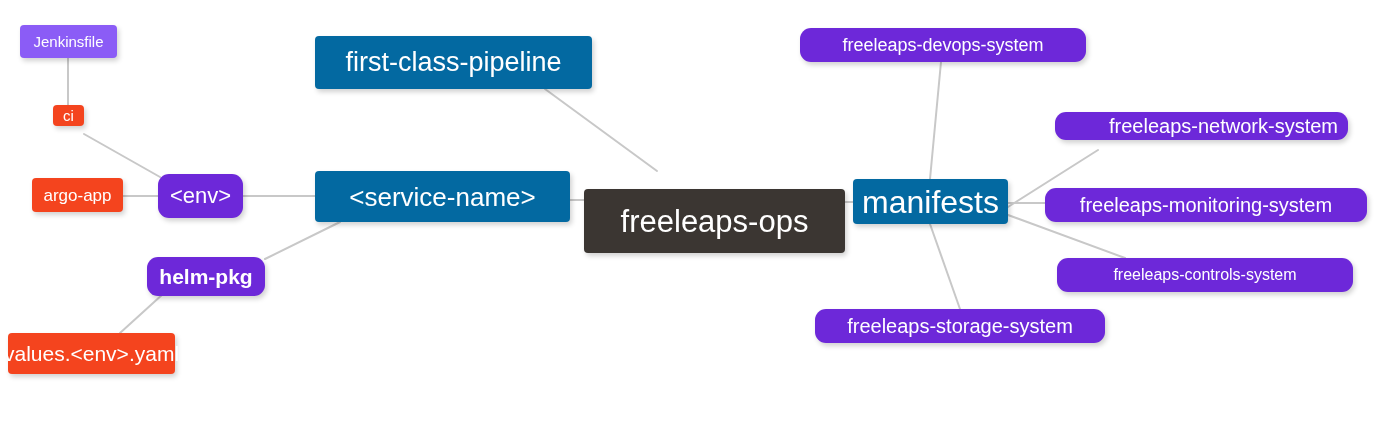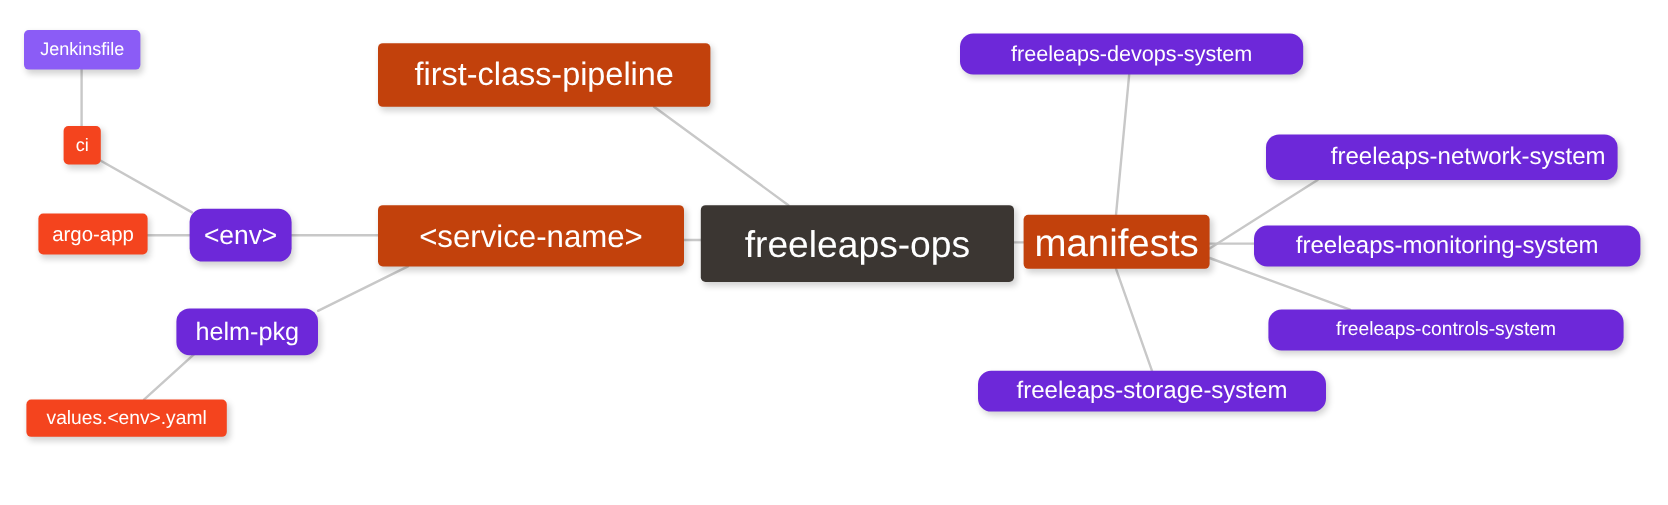--- a/index.html
+++ b/index.html
@@ -20,21 +20,21 @@
     box-sizing:border-box;
     color:#ffffff;
     border-radius:4px;
     white-space:nowrap;
     line-height:1;
     box-shadow:2px 3px 5px rgba(0,0,0,0.18);
     letter-spacing:0px;
     user-select:none;
   }
   .n-root   {background:#3b3632;}
-  .n-blue   {background:#c2410c;}
+  .n-blue   {background:#0369a1;}
   .n-green  {background:#6d28d9;border-radius:11px;}
   .n-orange {background:#8b5cf6;}
   .n-red    {background:#f4441e;}
 </style>
 </head>
 <body>
 
 <div id="canvas">
   <svg id="edges" viewBox="0 0 1390 421" xmlns="http://www.w3.org/2000/svg">
       <line x1="68" y1="58" x2="68" y2="105" stroke="#c8c8c8" stroke-width="2" stroke-linecap="round"></line>
@@ -47,28 +47,28 @@
       <line x1="545" y1="89" x2="657" y2="171" stroke="#c8c8c8" stroke-width="2" stroke-linecap="round"></line>
       <line x1="845" y1="202" x2="853" y2="202" stroke="#c8c8c8" stroke-width="2" stroke-linecap="round"></line>
       <line x1="930" y1="179" x2="941" y2="62" stroke="#c8c8c8" stroke-width="2" stroke-linecap="round"></line>
       <line x1="1008" y1="207" x2="1098" y2="150" stroke="#c8c8c8" stroke-width="2" stroke-linecap="round"></line>
       <line x1="1008" y1="203" x2="1052" y2="203" stroke="#c8c8c8" stroke-width="2" stroke-linecap="round"></line>
       <line x1="1008" y1="215" x2="1125" y2="258" stroke="#c8c8c8" stroke-width="2" stroke-linecap="round"></line>
       <line x1="930" y1="224" x2="960" y2="309" stroke="#c8c8c8" stroke-width="2" stroke-linecap="round"></line>
     </svg>
   <div id="nodes">
       <div class="node n-orange" style="left: 20px; top: 25px; width: 97px; height: 33px; font-size: 15px;">Jenkinsfile</div>
-      <div class="node n-red" style="left: 53px; top: 105px; width: 31px; height: 32px; font-size: 15px;">ci</div>
+      <div class="node n-red" style="left: 53px; top: 105px; width: 31px; height: 21px; font-size: 15px;">ci</div>
       <div class="node n-red" style="left: 32px; top: 178px; width: 91px; height: 34px; font-size: 17px;">argo-app</div>
       <div class="node n-green" style="left: 158px; top: 174px; width: 85px; height: 44px; font-size: 22px;">&lt;env&gt;</div>
-      <div class="node n-green" style="left: 147px; top: 257px; width: 118px; height: 39px; font-size: 21px;">helm-pkg</div>
-      <div class="node n-red" style="left: 22px; top: 333px; width: 167px; height: 31px; font-size: 16px;">values.&lt;env&gt;.yaml</div>
+      <div class="node n-green" style="left: 147px; top: 257px; width: 118px; height: 39px; font-size: 21px; font-weight: bold;">helm-pkg</div>
+      <div class="node n-red" style="left: 8px; top: 333px; width: 167px; height: 41px; font-size: 21px;">values.&lt;env&gt;.yaml</div>
       <div class="node n-blue" style="left: 315px; top: 36px; width: 277px; height: 53px; font-size: 27px;">first-class-pipeline</div>
       <div class="node n-blue" style="left: 315px; top: 171px; width: 255px; height: 51px; font-size: 26px;">&lt;service-name&gt;</div>
-      <div class="node n-root" style="left: 584px; top: 171px; width: 261px; height: 64px; font-size: 31px;">freeleaps-ops</div>
+      <div class="node n-root" style="left: 584px; top: 189px; width: 261px; height: 64px; font-size: 31px;">freeleaps-ops</div>
       <div class="node n-blue" style="left: 853px; top: 179px; width: 155px; height: 45px; font-size: 32px;">manifests</div>
       <div class="node n-green" style="left: 800px; top: 28px; width: 286px; height: 34px; font-size: 18px;">freeleaps-devops-system</div>
-      <div class="node n-green" style="left: 1055px; top: 112px; width: 293px; height: 38px; font-size: 20px; padding-left: 44px;">freeleaps-network-system</div>
+      <div class="node n-green" style="left: 1055px; top: 112px; width: 293px; height: 28px; font-size: 20px; padding-left: 44px;">freeleaps-network-system</div>
       <div class="node n-green" style="left: 1045px; top: 188px; width: 322px; height: 34px; font-size: 20px;">freeleaps-monitoring-system</div>
       <div class="node n-green" style="left: 1057px; top: 258px; width: 296px; height: 34px; font-size: 16px;">freeleaps-controls-system</div>
       <div class="node n-green" style="left: 815px; top: 309px; width: 290px; height: 34px; font-size: 20px;">freeleaps-storage-system</div>
     </div>
 </div>
 
 </body></html>

